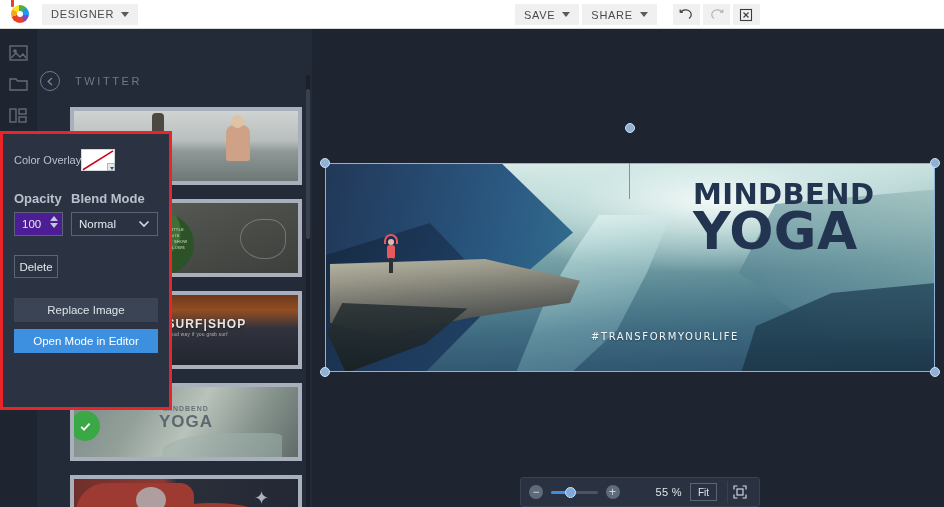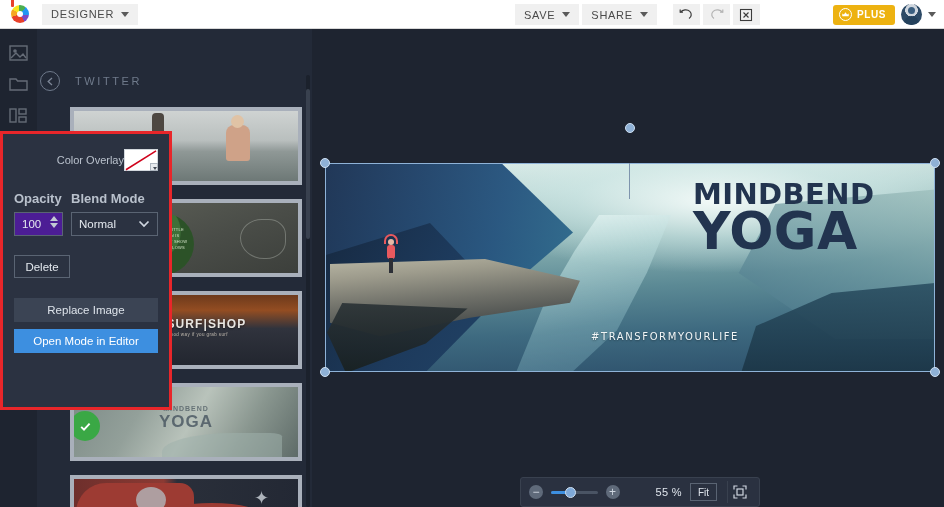--- a/index.html
+++ b/index.html
@@ -159,21 +159,21 @@
     z-index:40;
   }
   #props-head {
     height:29px; background:#39414f;
     display:flex;align-items:center;justify-content:space-between;
     padding:0 10px 0 11px;
   }
   #props-title { font-size:11.5px; letter-spacing:.5px; color:#e9edf2; }
   #props-close { font-size:15px; color:#e9edf2; cursor:pointer; line-height:1; }
   .p-row { padding:0 11px; }
-  #overlay-row { display:flex;align-items:center;justify-content:flex-end; margin-top:15px; }
+  #overlay-row { display:flex;align-items:center;justify-content:flex-start; margin-top:15px; }
   #overlay-label { font-size:11px; color:#b9c1cc; }
   #overlay-swatch {
     width:34px;height:22px;background:#ffffff;position:relative;cursor:pointer;
     border:1px solid #d3d8de;
   }
   #overlay-swatch svg { position:absolute; inset:0; }
   #overlay-swatch .sw-caret{
     position:absolute;right:-1px;bottom:-1px;width:8px;height:8px;background:#e6e9ed;
     border:1px solid #aeb6c0;
   }
@@ -198,21 +198,21 @@
     flex:1;height:24px;background:#2b3241;border:1px solid #5a6473;
     display:flex;align-items:center;justify-content:space-between;padding:0 7px;cursor:pointer;
   }
   #blend-value{font-size:11.5px;color:#e4e9ef;}
   #buttons-row{display:flex;gap:7px;margin-top:19px;}
   .mini-btn{
     height:23px;background:#2b3241;border:1px solid #5a6473;color:#e4e9ef;
     font-size:11.5px;display:flex;align-items:center;justify-content:center;cursor:pointer;
     font-family:"Liberation Sans", sans-serif;
   }
-  #delete-btn{width:56px;}
+  #delete-btn{width:44px;}
   #options-btn{flex:1;justify-content:space-between;padding:0 8px;}
   .wide-btn{
     display:block;width:100%;height:24px;margin-top:7px;
     background:#3b4454;border:none;color:#dde3ea;font-size:11.5px;cursor:pointer;
     font-family:"Liberation Sans", sans-serif;
   }
   #open-editor-btn{background:#3d8fe0;color:#ffffff;}
   #actions{padding:0 11px;margin-top:20px;}
 
   
@@ -365,31 +365,20 @@
         </svg>
       </button>
       <button class="icon-btn">
         <svg width="14" height="14" viewBox="0 0 14 14">
           <rect x="1.5" y="1.5" width="11" height="11" fill="none" stroke="#3c3c3c" stroke-width="1.1"></rect>
           <path d="M4.5 4.5 L9.5 9.5 M9.5 4.5 L4.5 9.5" stroke="#3c3c3c" stroke-width="1.1"></path>
         </svg>
       </button>
     </div>
 
-    <div class="right-group">
-      <div id="plus-badge">
-        <svg width="13" height="13" viewBox="0 0 13 13">
-          <circle cx="6.5" cy="6.5" r="6" fill="none" stroke="#ffffff" stroke-width="1"></circle>
-          <path d="M3.3 8.2 L3.3 5.4 L4.9 6.6 L6.5 4.2 L8.1 6.6 L9.7 5.4 L9.7 8.2 Z" fill="#ffffff"></path>
-        </svg>
-        <span>PLUS</span>
-      </div>
-      <div id="avatar"></div>
-      <span class="caret"></span>
-    </div>
   </div>
 
   <div id="sidebar">
 
     <div id="rail">
       <div class="rail-icon" id="rail-img">
         <svg width="21" height="21" viewBox="0 0 21 21">
           <rect x="2" y="3" width="17" height="14" fill="none" stroke="#c6cdd7" stroke-width="1.4"></rect>
           <circle cx="7" cy="8" r="1.8" fill="#c6cdd7"></circle>
           <path d="M3 15 L8 10 L12 14 L15 11 L18 15" fill="none" stroke="#c6cdd7" stroke-width="1.4"></path>

